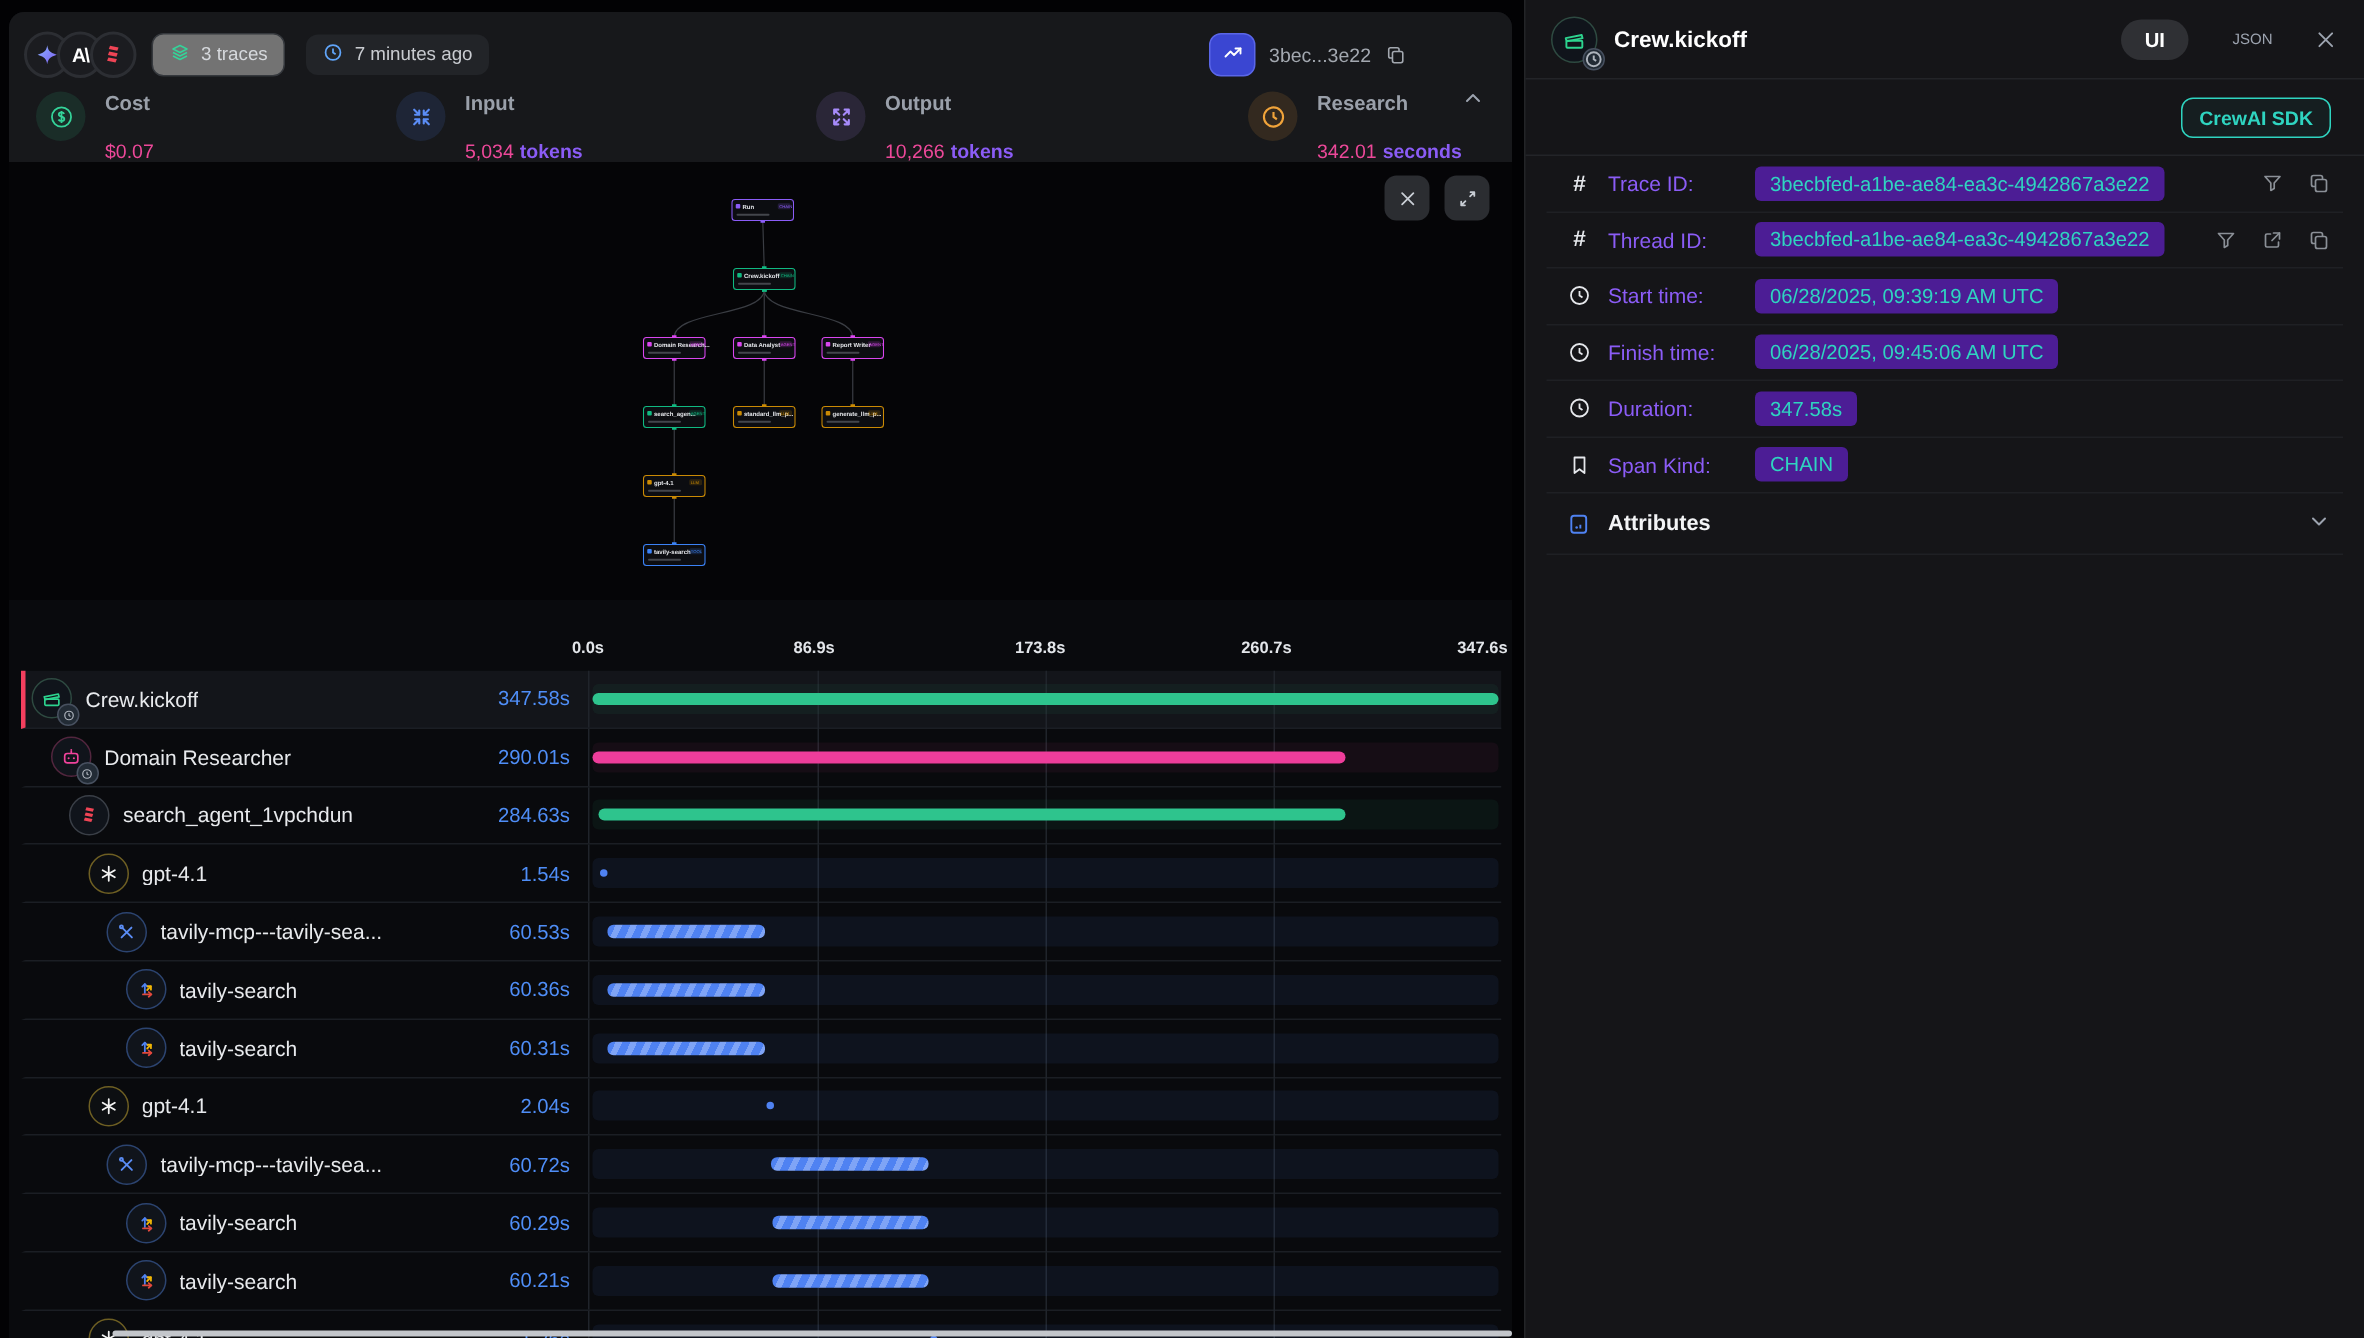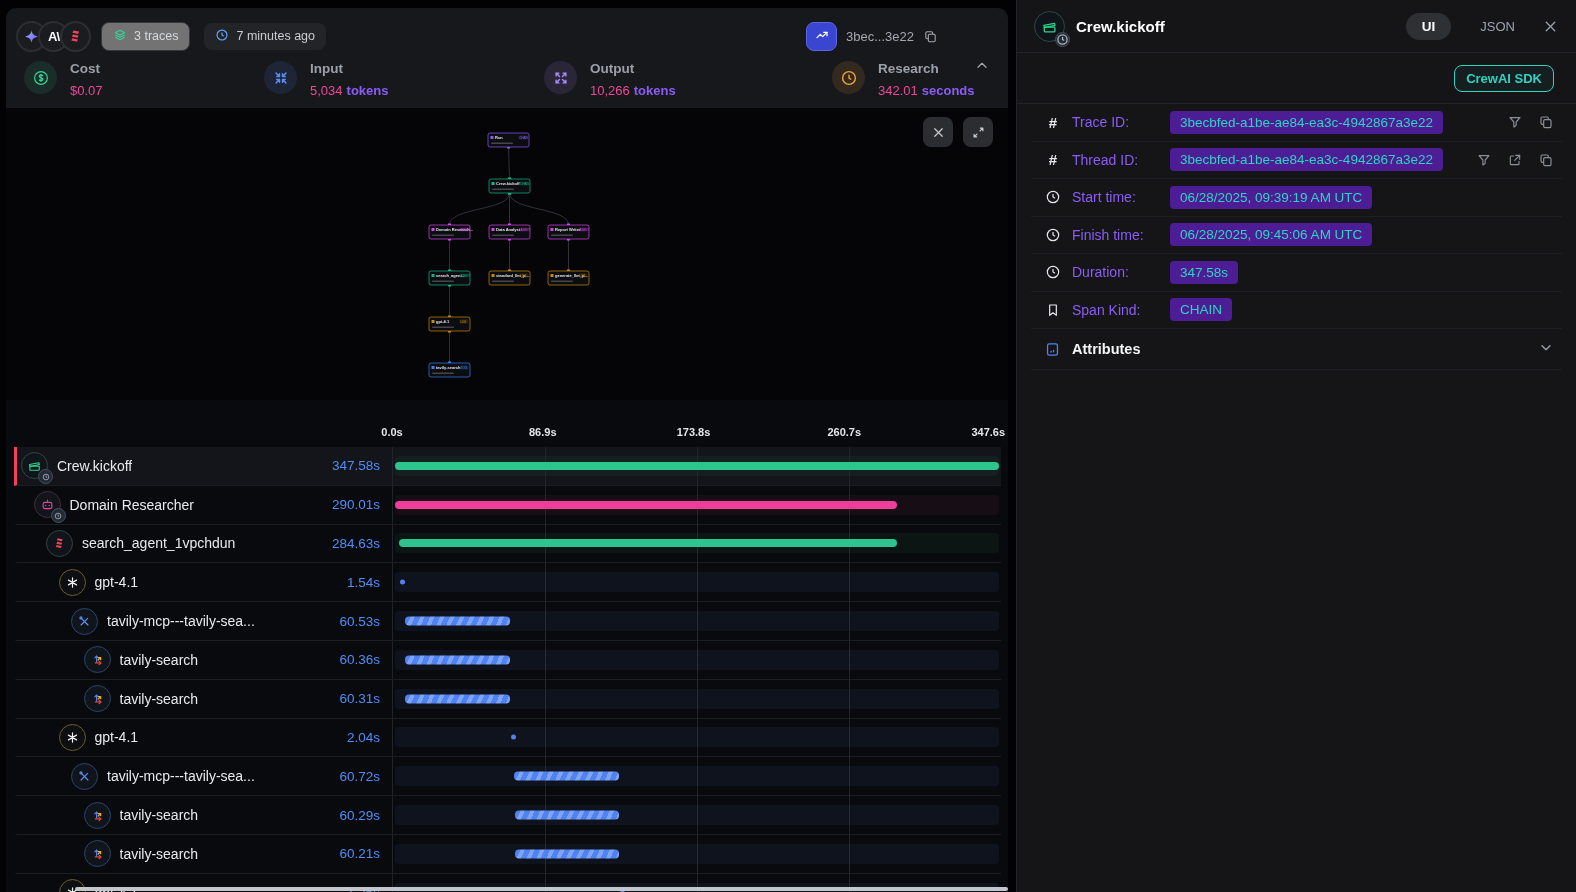--- a/index.html
+++ b/index.html
@@ -33,21 +33,21 @@
   .collapse-chevron { position:absolute; right:18px; top:50px; color:#9ca3af; width:16px; height:16px; cursor:pointer; }
   .collapse-chevron svg { width:16px; height:16px; }
 
   .metrics-row { display:flex; margin-top:8px; padding-left:8px; }
   .metric { display:flex; gap:13px; align-items:flex-start; }
   .metric:nth-child(1){ width:240px; } .metric:nth-child(2){ width:280px; } .metric:nth-child(3){ width:288px; }
   .metric-icon { width:33px; height:33px; border-radius:50%; display:flex; align-items:center; justify-content:center; flex:none; }
   .metric-icon svg { width:18px; height:18px; }
   .mi-cost { background:rgba(46,196,141,0.12); } .mi-input { background:rgba(79,130,242,0.13); }
   .mi-output { background:rgba(167,139,250,0.13); } .mi-duration { background:rgba(240,163,58,0.13); }
-  .metric-label { color:#9aa0aa; font-weight:700; font-size:13.5px; margin-bottom:5px; }
+  .metric-label { color:#9aa0aa; font-weight:700; font-size:13.5px; margin-bottom:16px; }
   .metric-value { color:#ec4899; font-weight:400; font-size:13px; }
   .metric-unit { color:#8b5cf6; font-weight:600; font-size:13px; margin-left:4px; }
 
   .graph-area { position:relative; height:292px; background:#050507; }
   .graph-area > svg.graph { position:absolute; inset:0; }
   .graph-btns { position:absolute; top:9px; right:15px; display:flex; gap:10px; }
   .gbtn { width:30px; height:30px; border-radius:8px; background:#2b2d31; color:#c7ccd3;
     display:flex; align-items:center; justify-content:center; cursor:pointer; }
   .gbtn svg { width:15px; height:15px; }
 
@@ -84,21 +84,21 @@
   .hscroll { position:absolute; left:69px; bottom:1px; width:933px; height:4px; background:#c3c6cb; border-radius:2px; z-index:5; cursor:pointer; }
 
   
   .right-panel { position:absolute; left:1016px; top:0; width:560px; height:892px; background:#151518; border-left:1px solid #232427; }
   .rp-header { height:53px; display:flex; align-items:center; gap:11px; padding:0 17px; border-bottom:1px solid #232428; }
   .rp-icon { width:31px; height:31px; border-radius:50%; border:1.5px solid #2e4a41; background:#10141b;
     display:flex; align-items:center; justify-content:center; position:relative; flex:none; }
   .rp-icon svg { width:17px; height:17px; }
   .rp-title { font-weight:700; font-size:15px; color:#fff; }
   .tab-ui { margin-left:auto; background:#2f3034; border-radius:15px; padding:6px 16px; font-size:13.5px; font-weight:600; color:#fff; cursor:pointer; }
-  .tab-json { color:#9ca3af; font-size:13px; margin:0 16px 0 18px; cursor:pointer; }
+  .tab-json { color:#9ca3af; font-size:10px; margin:0 16px 0 18px; cursor:pointer; }
   .rp-close { color:#9ca3af; width:17px; height:17px; cursor:pointer; }
   .rp-close svg { width:17px; height:17px; }
   .sdk-row { height:51px; display:flex; align-items:center; justify-content:flex-end; padding:0 22px; border-bottom:1px solid #232428; }
   .sdk-badge { border:1px solid #2fd4c0; color:#2fd4c0; font-weight:700; font-size:13px; padding:5px 11px;
     border-radius:8px; background:rgba(47,212,192,0.05); cursor:pointer; }
   .detail-rows { margin:0 14px; }
   .detail-row { height:37.5px; display:flex; align-items:center; gap:10px; padding-left:13px; border-bottom:1px solid #1f2024; }
   .d-icon { width:18px; display:flex; justify-content:center; color:#e5e7eb; font-weight:700; font-size:15px; flex:none; }
   .d-icon svg { width:16px; height:16px; }
   .d-label { font-size:14px; color:#8b5cf6; width:88px; flex:none; }

